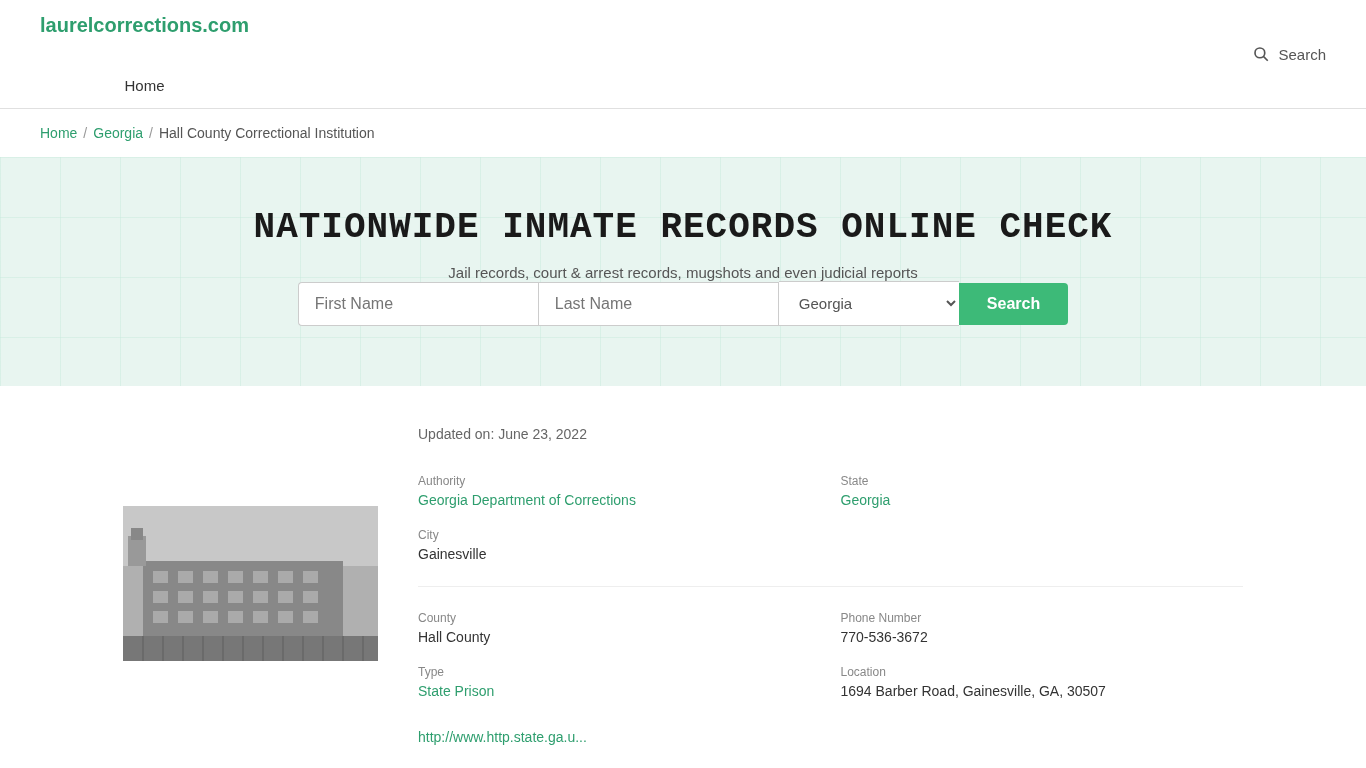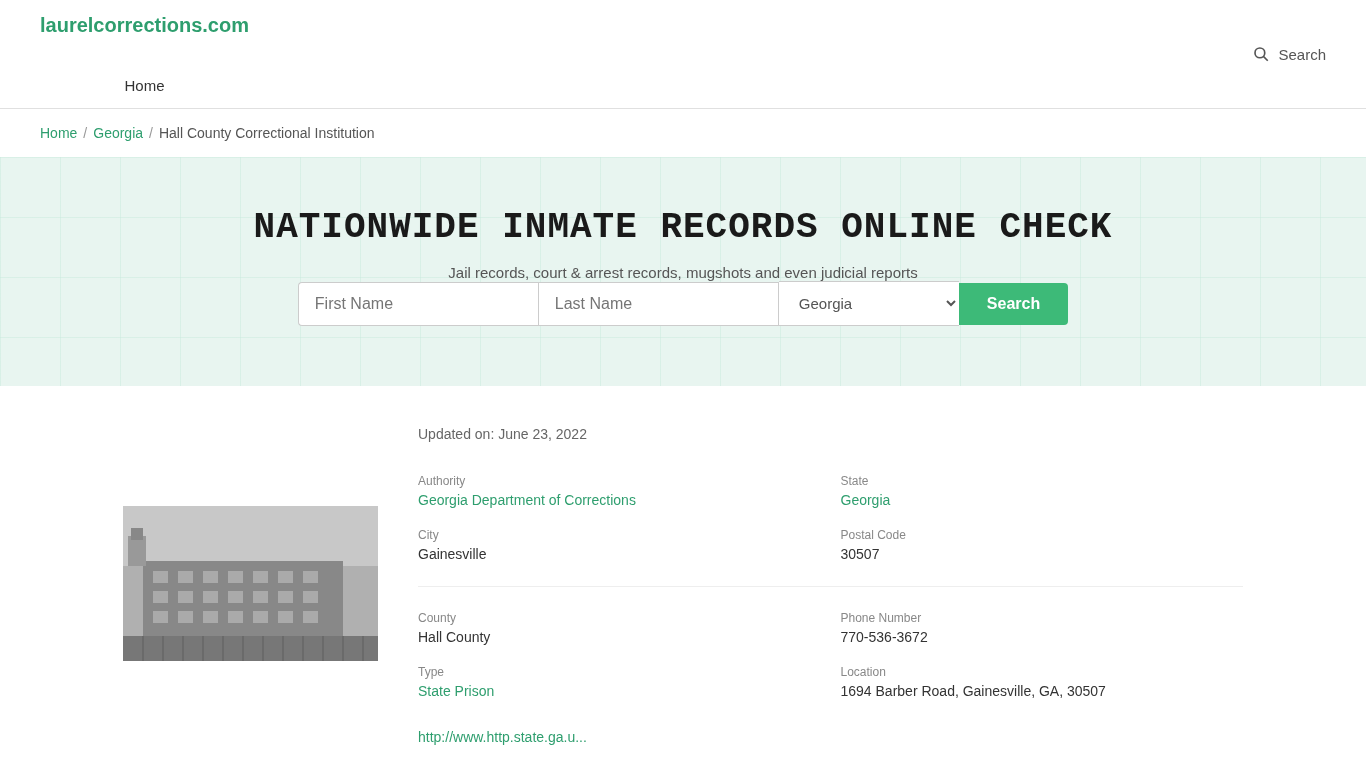--- a/index.html
+++ b/index.html
@@ -313,24 +313,20 @@
         <span class="value link">Georgia Department of Corrections</span>
       </div>
       <div class="info-cell">
         <label>State</label>
         <span class="value link">Georgia</span>
       </div>
       <div class="info-cell">
         <label>City</label>
         <span class="value">Gainesville</span>
       </div>
-      <div class="info-cell">
-        <label>Postal Code</label>
-        <span class="value">30507</span>
-      </div>
 
       <div class="divider-row"></div>
 
       <div class="info-cell">
         <label>County</label>
         <span class="value">Hall County</span>
       </div>
       <div class="info-cell">
         <label>Phone Number</label>
         <span class="value">770-536-3672</span>

